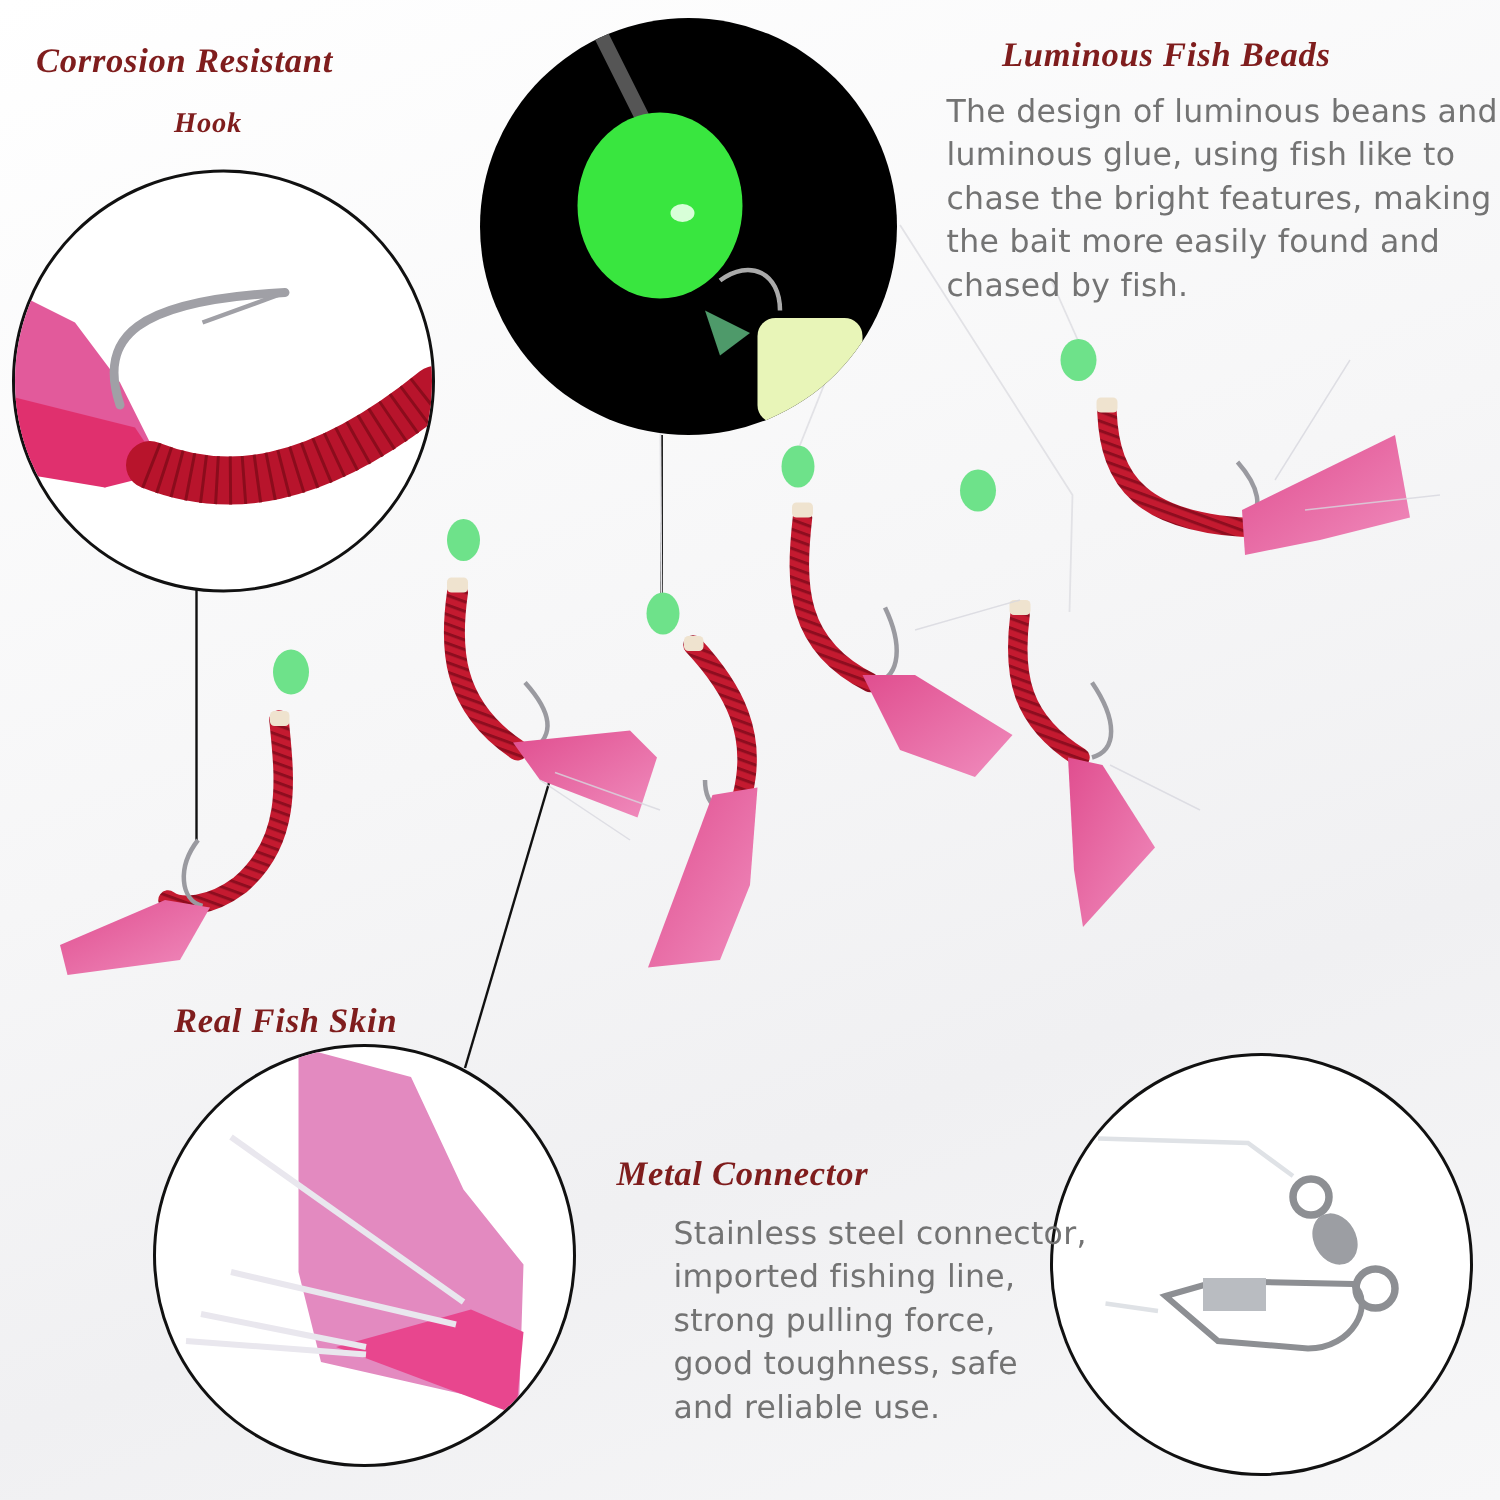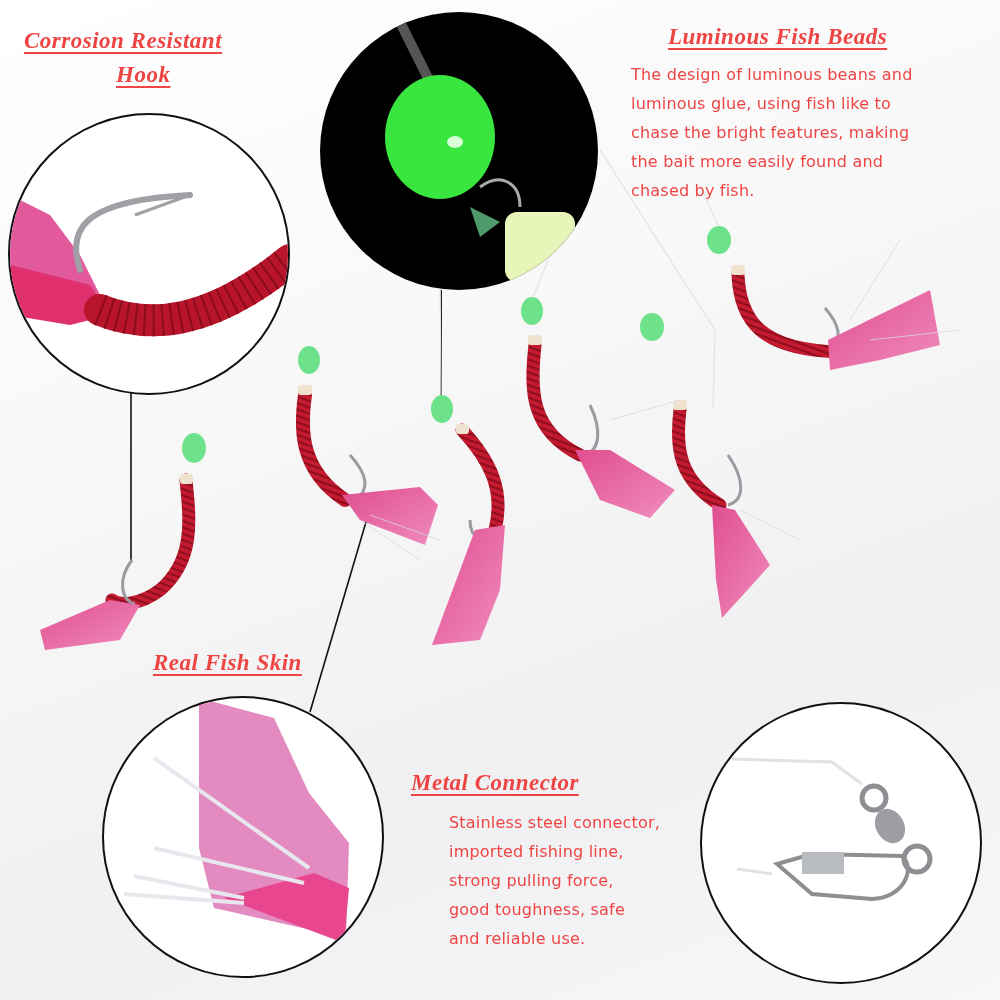--- a/index.html
+++ b/index.html
@@ -1,24 +1,24 @@
 <!DOCTYPE html>
 <html><head>
 <meta charset="utf-8">
 <style>
   html, body { margin: 0; padding: 0; }
   body { width: 1000px; height: 1000px; position: relative; overflow: hidden;
          background: linear-gradient(160deg, #ffffff 0%, #f6f6f7 45%, #f0f0f2 70%, #f7f7f8 100%);
          font-family: "DejaVu Sans", sans-serif; }
   .abs { position: absolute; }
   .heading { position: absolute; font-family: "Liberation Serif", serif; font-weight: bold;
-             font-style: italic; text-decoration: underline; text-decoration-thickness: 2px;
-             text-underline-offset: 4px; color: #ef4444; font-size: 24px; letter-spacing: 0.5px; }
-  .desc { position: absolute; font-family: "DejaVu Sans", sans-serif; color: #ef4444;
-          font-size: 16px; line-height: 29px; white-space: pre-line; letter-spacing: 0.2px; }
+             font-style: italic; text-decoration-thickness: 2px;
+             text-underline-offset: 4px; color: #7f1d1d; font-size: 24px; letter-spacing: 0.5px; }
+  .desc { position: absolute; font-family: "DejaVu Sans", sans-serif; color: #737373;
+          font-size: 21px; line-height: 29px; white-space: pre-line; letter-spacing: 0.2px; }
   .circle { position: absolute; border-radius: 50%; border: 2px solid #111; overflow: hidden;
             background: #fff; box-sizing: border-box; }
   svg { display: block; }
 </style>
 </head>
 <body>
 
 <svg class="abs" style="left:0;top:0;" width="1000" height="1000">
   <line x1="131" y1="390" x2="131" y2="560" stroke="#111" stroke-width="1.6"></line>
   <line x1="441" y1="290" x2="441" y2="408" stroke="#222" stroke-width="2"></line>
@@ -143,29 +143,29 @@
     <circle cx="172" cy="94" r="12" fill="none" stroke="#8d8f93" stroke-width="5"></circle>
     <ellipse cx="188" cy="122" rx="14" ry="18" fill="#9c9ea3" transform="rotate(-30 188 122)"></ellipse>
     <circle cx="215" cy="155" r="13" fill="none" stroke="#8d8f93" stroke-width="5"></circle>
     <path d="M35 165 L70 170" stroke="#dfe2e6" stroke-width="3"></path>
     <path d="M75 160 L110 150 L200 152 C215 165 200 195 170 195 L110 190 Z" fill="none" stroke="#8d8f93" stroke-width="4"></path>
     <rect x="100" y="148" width="42" height="22" fill="#b9bcc1"></rect>
   </svg>
 </div>
 
 <div class="heading" style="left:24px;top:28px;font-size:23px;">Corrosion Resistant</div>
-<div class="heading" style="left:116px;top:62px;font-size:23px;">Hook</div>
+<div class="heading" style="left:116px;top:72px;font-size:19px;">Hook</div>
 
 <div class="heading" style="left:632px;top:24px;font-size:23px;margin-left:36px;">Luminous Fish Beads</div>
 <div class="desc" style="left:631px;top:60px;">The design of luminous beans and
 luminous glue, using fish like to
 chase the bright features, making
 the bait more easily found and
 chased by fish.</div>
 
-<div class="heading" style="left:116px;top:650px;font-size:23px;margin-left:37px;">Real Fish Skin</div>
+<div class="heading" style="left:116px;top:668px;font-size:23px;">Real Fish Skin</div>
 
 <div class="heading" style="left:411px;top:770px;font-size:23px;">Metal Connector</div>
 <div class="desc" style="left:409px;top:808px;margin-left:40px;">Stainless steel connector,
 imported fishing line,
 strong pulling force,
 good toughness, safe
 and reliable use.</div>
 
 </body></html>

